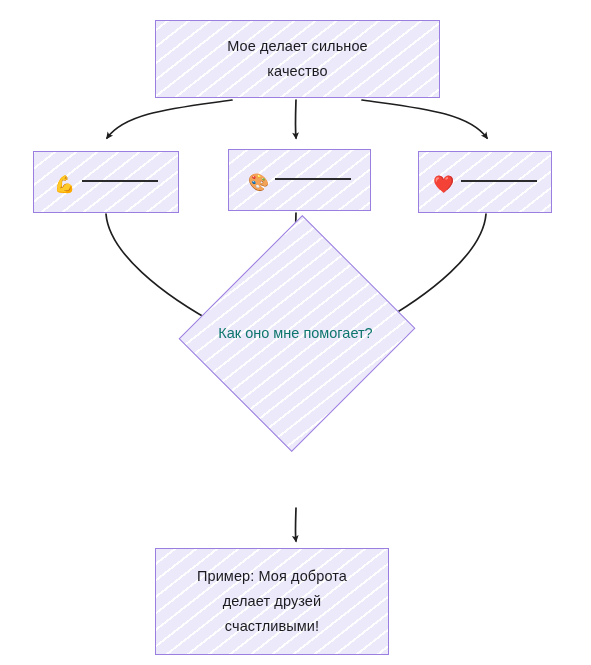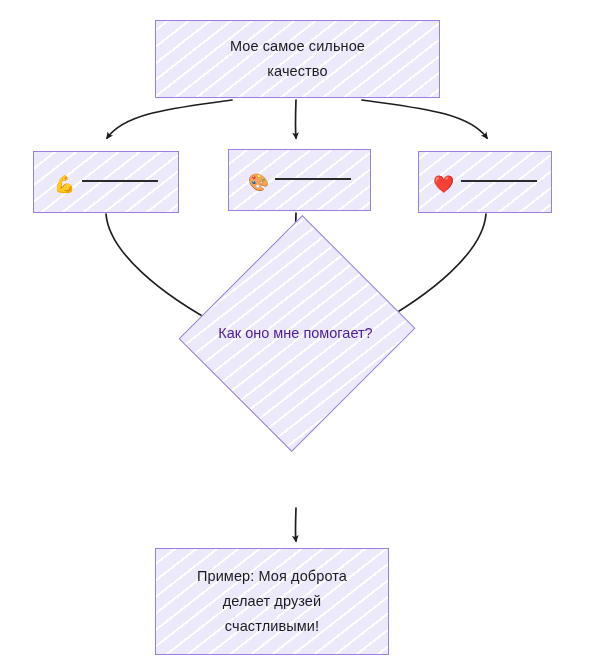--- a/index.html
+++ b/index.html
@@ -126,21 +126,21 @@
         rgba(255,255,255,0) 13px
       );
     border: 1.6px solid #9b7fe0;
   }
   #node-diamond .diamond-label {
     position: absolute;
     left: 0; right: 0;
     top: 50%;
     transform: translateY(-50%);
     text-align: center;
-    color: #4c1d95;
+    color: #0f766e;
     font-size: 14.5px;
     line-height: 22px;
     z-index: 3;
   }
 
   #node-bottom {
     left: 155px; top: 548px;
     width: 234px; height: 107px;
   }
 </style>
@@ -168,21 +168,21 @@
 
       <path d="M296,213 C295.5,232 295,245 296,256"></path>
 
       <path d="M486,214 C483,252 432,294 372,327"></path>
 
       <path d="M296,508 C295.5,524 295,534 296,541"></path>
     </g>
   </svg>
 
   <div class="node" id="node-top">
-    <div class="node-label">Мое самое сильное
+    <div class="node-label">Мое делает сильное
 качество</div>
   </div>
 
   <div class="node node-option" id="node-opt-0">
     <div class="option-inner">
       <span class="option-emoji">💪</span>
       <span class="blank-line"></span>
     </div>
   </div>
 

